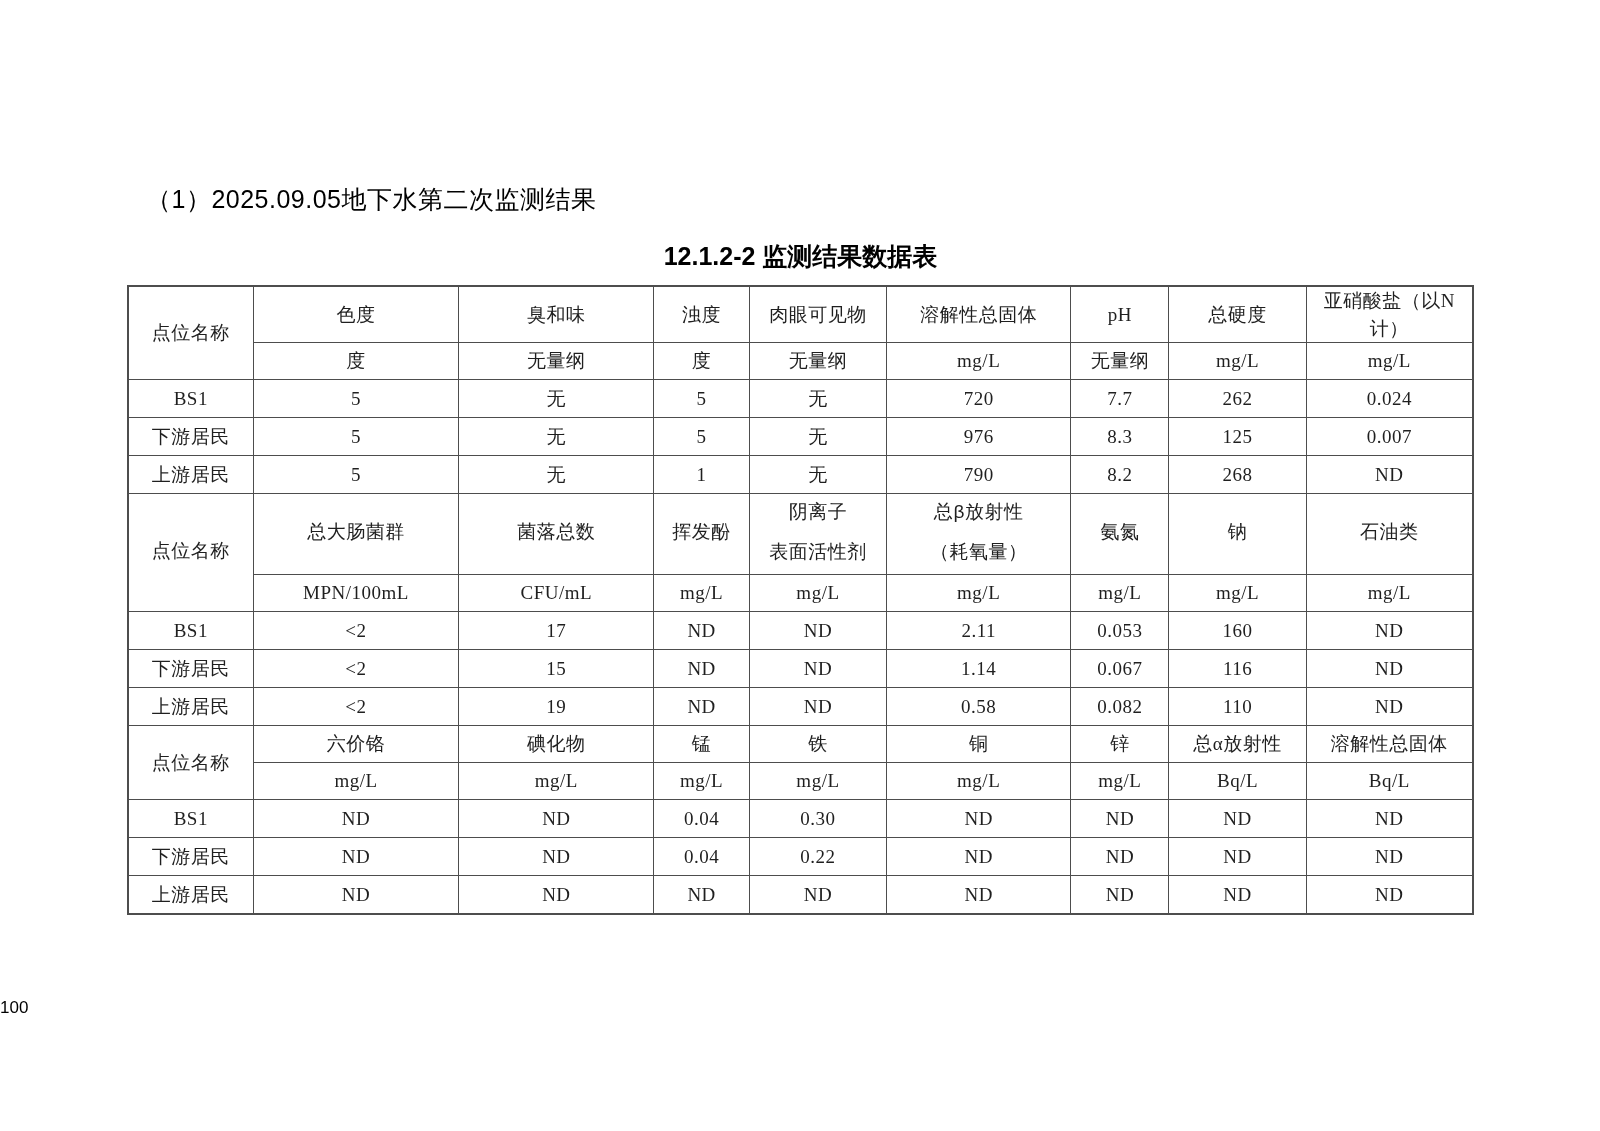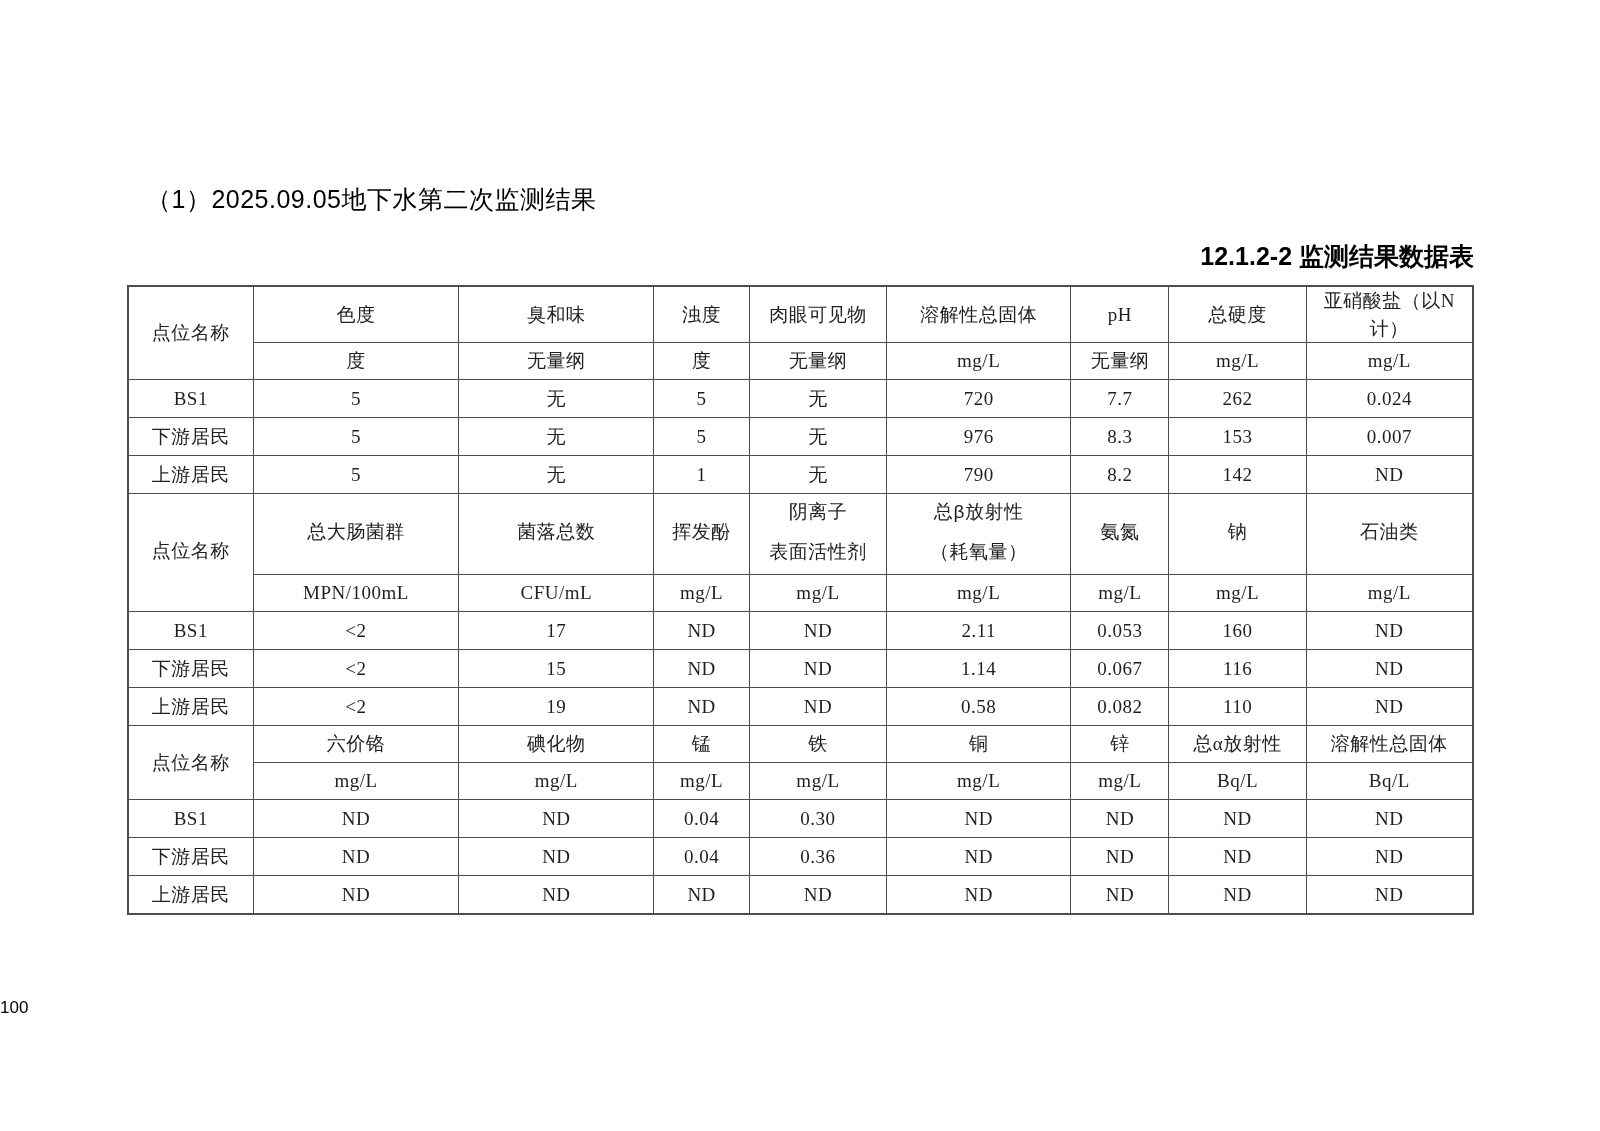--- a/index.html
+++ b/index.html
@@ -23,21 +23,21 @@
     font-size: 25px;
     font-family: "Liberation Sans", "DejaVu Sans", sans-serif;
     color: #000000;
     letter-spacing: 0.5px;
   }
   .table-title {
     position: absolute;
     left: 127px;
     top: 240px;
     width: 1347px;
-    text-align: right;
+    text-align: center;
     font-size: 25px;
     font-weight: 700;
     font-family: "Liberation Sans", "DejaVu Sans", sans-serif;
     color: #000000;
   }
   table.results {
     position: absolute;
     left: 127px;
     top: 285px;
     width: 1347px;
@@ -128,32 +128,32 @@
         <td>0.024</td>
       </tr>
       <tr class="data-row">
         <td>下游居民</td>
         <td>5</td>
         <td>无</td>
         <td>5</td>
         <td>无</td>
         <td>976</td>
         <td>8.3</td>
-        <td>153</td>
+        <td>125</td>
         <td>0.007</td>
       </tr>
       <tr class="data-row">
         <td>上游居民</td>
         <td>5</td>
         <td>无</td>
         <td>1</td>
         <td>无</td>
         <td>790</td>
         <td>8.2</td>
-        <td>142</td>
+        <td>268</td>
         <td>ND</td>
       </tr>
 
       <tr class="name-row tall">
         <td rowspan="2">点位名称</td>
         <td>总大肠菌群</td>
         <td>菌落总数</td>
         <td>挥发酚</td>
         <td>阴离子
 表面活性剂</td>
@@ -237,21 +237,21 @@
         <td>ND</td>
         <td>ND</td>
         <td>ND</td>
         <td>ND</td>
       </tr>
       <tr class="data-row">
         <td>下游居民</td>
         <td>ND</td>
         <td>ND</td>
         <td>0.04</td>
-        <td>0.36</td>
+        <td>0.22</td>
         <td>ND</td>
         <td>ND</td>
         <td>ND</td>
         <td>ND</td>
       </tr>
       <tr class="data-row">
         <td>上游居民</td>
         <td>ND</td>
         <td>ND</td>
         <td>ND</td>

